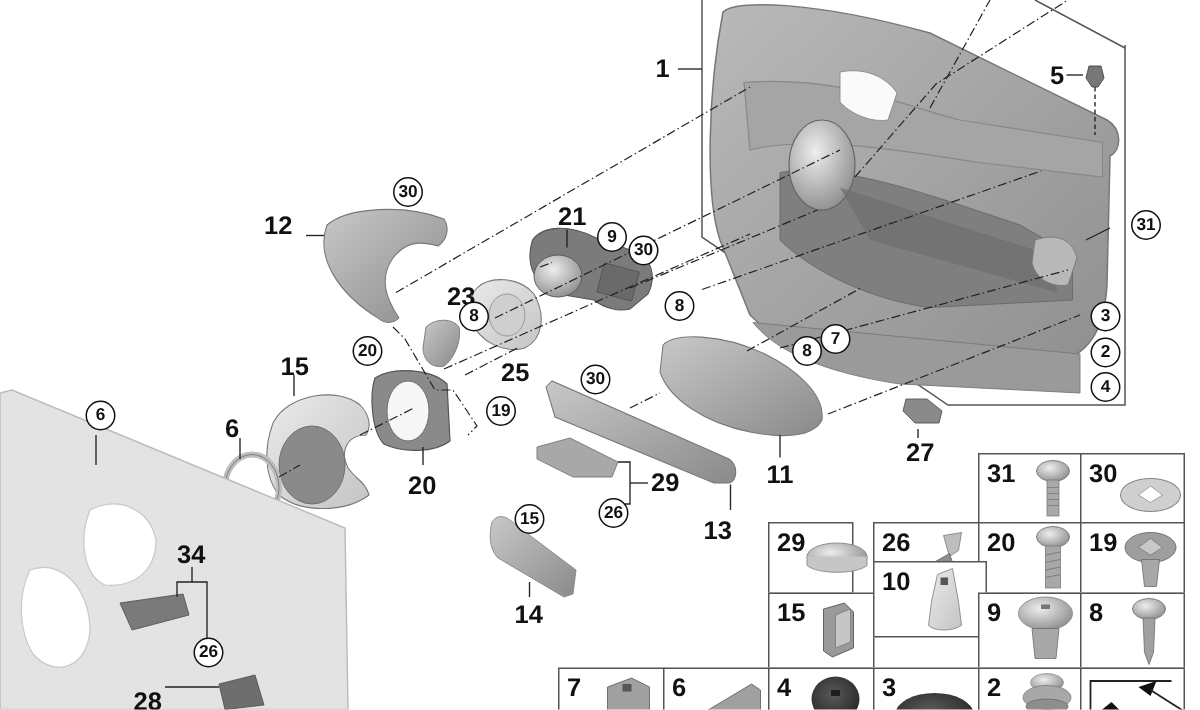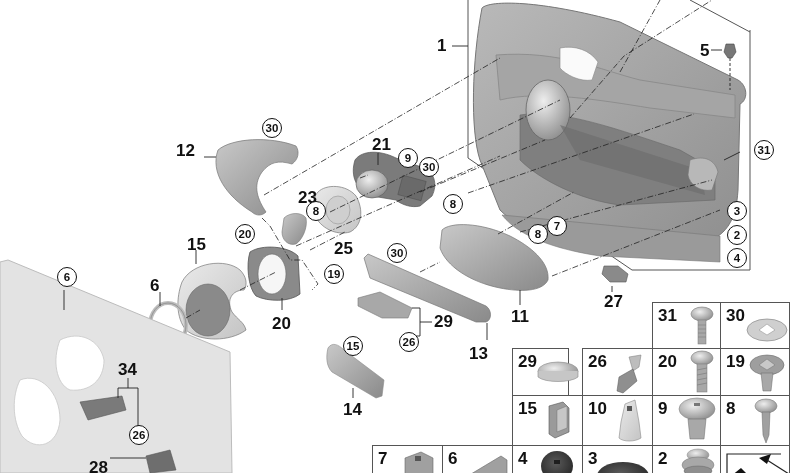--- a/index.html
+++ b/index.html
@@ -230,21 +230,21 @@
       </svg>
     </div>
 
     <div class="cell" style="left:512px;top:395px;width:71px;height:51px">
       <span class="num">15</span>
       <svg width="32" height="46" style="left:30px;top:2px">
         <path d="M6,8 L20,4 L26,10 L26,34 L12,40 L6,36 Z" fill="#9a9a9a" stroke="#555" stroke-width="0.6"></path>
         <path d="M14,12 L24,8 L24,30 L14,34 Z" fill="#c6c6c6" stroke="#666" stroke-width="0.4"></path>
       </svg>
     </div>
-    <div class="cell" style="left:582px;top:395px;width:76px;height:51px">
+    <div class="cell" style="left:582px;top:374px;width:76px;height:51px">
       <span class="num">10</span>
       <svg width="32" height="46" style="left:30px;top:2px">
         <path d="M12,6 L22,2 L26,24 L28,40 C22,44 10,44 6,40 L8,24 Z" fill="url(#gLight)" stroke="#888" stroke-width="0.6"></path>
         <rect x="14" y="8" width="5" height="5" fill="#555"></rect>
       </svg>
     </div>
     <div class="cell" style="left:652px;top:395px;width:69px;height:51px">
       <span class="num">9</span>
       <svg width="40" height="48" style="left:24px;top:1px">
         <ellipse cx="20" cy="12" rx="18" ry="11" fill="url(#gMetal)" stroke="#888" stroke-width="0.6"></ellipse>

